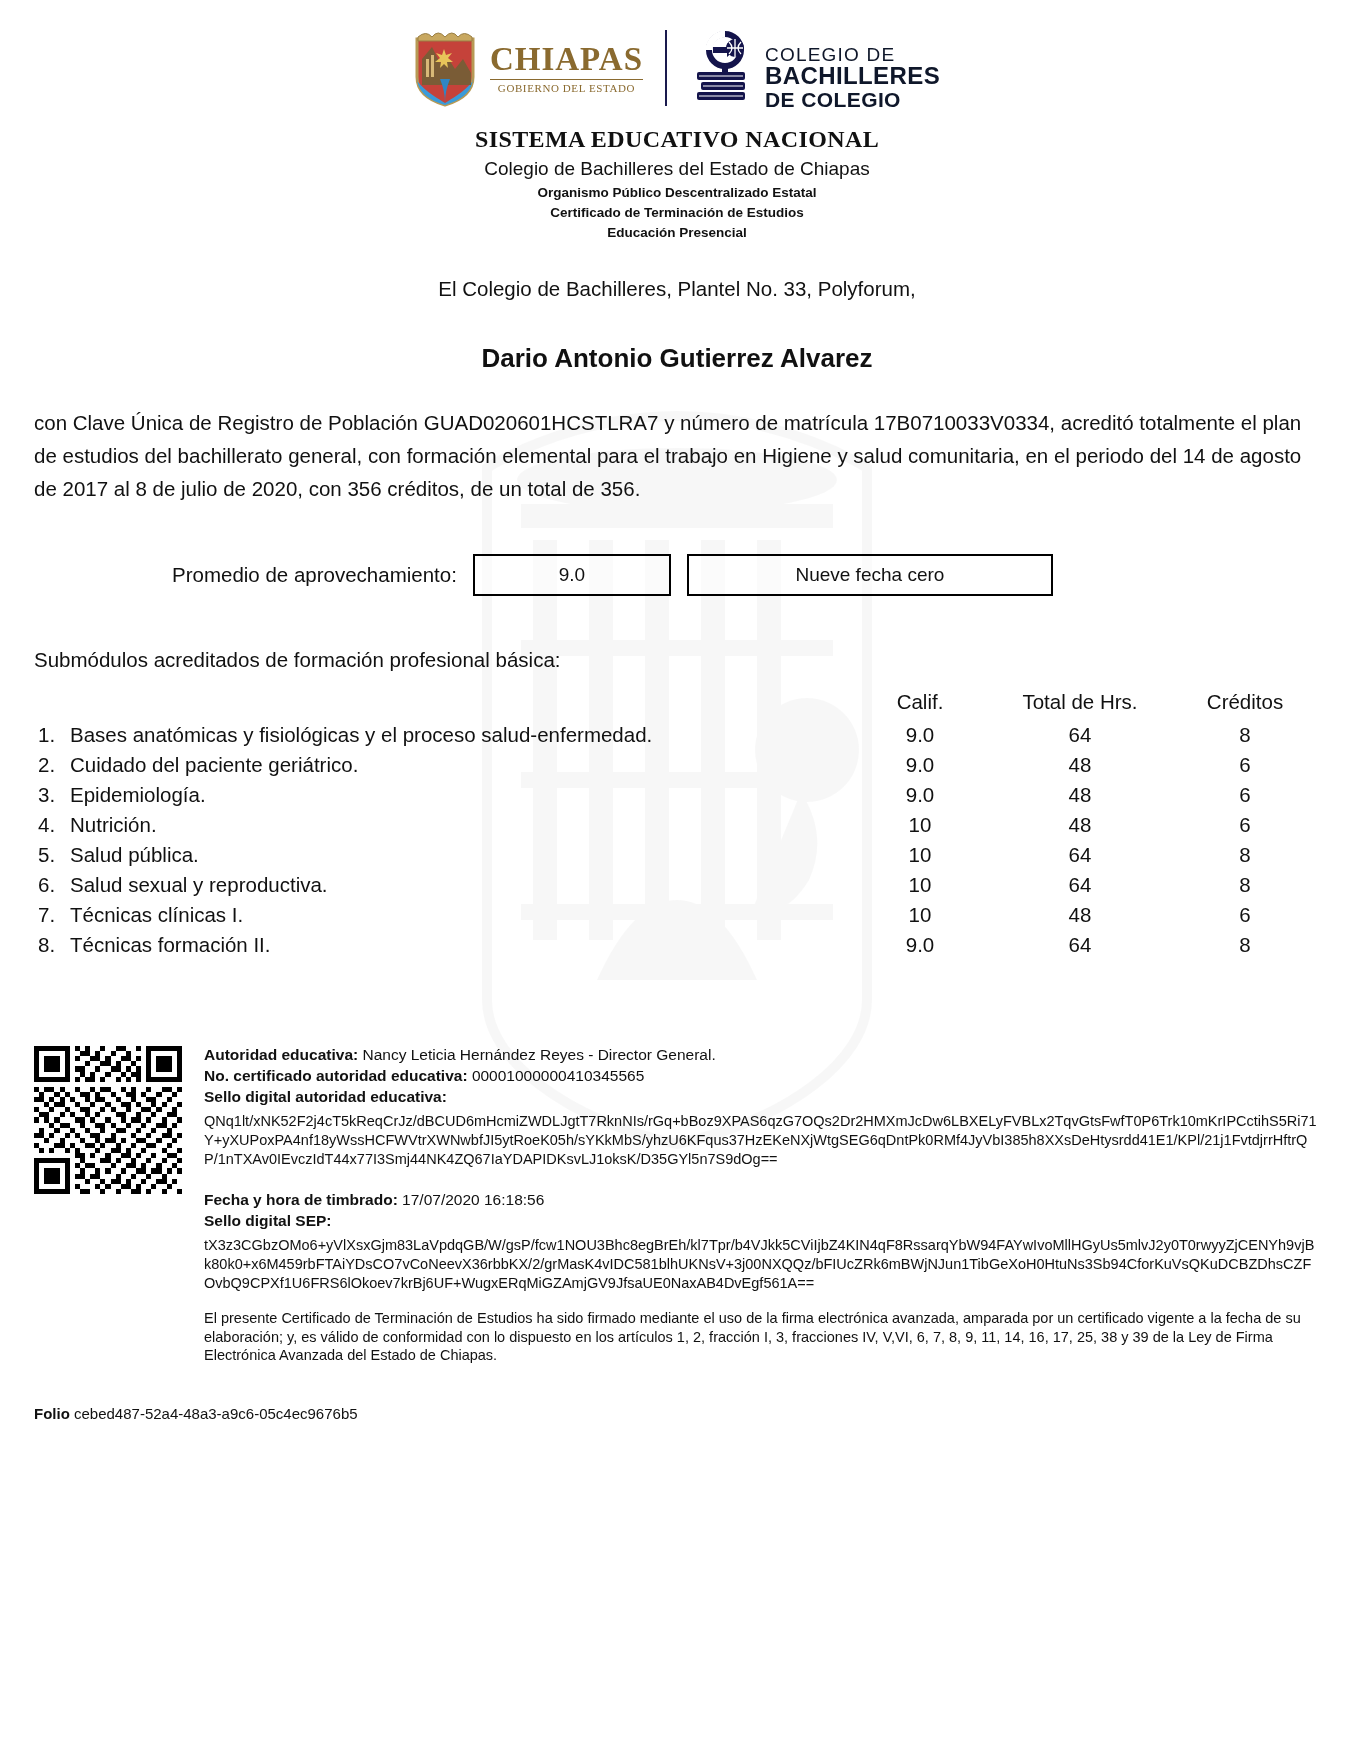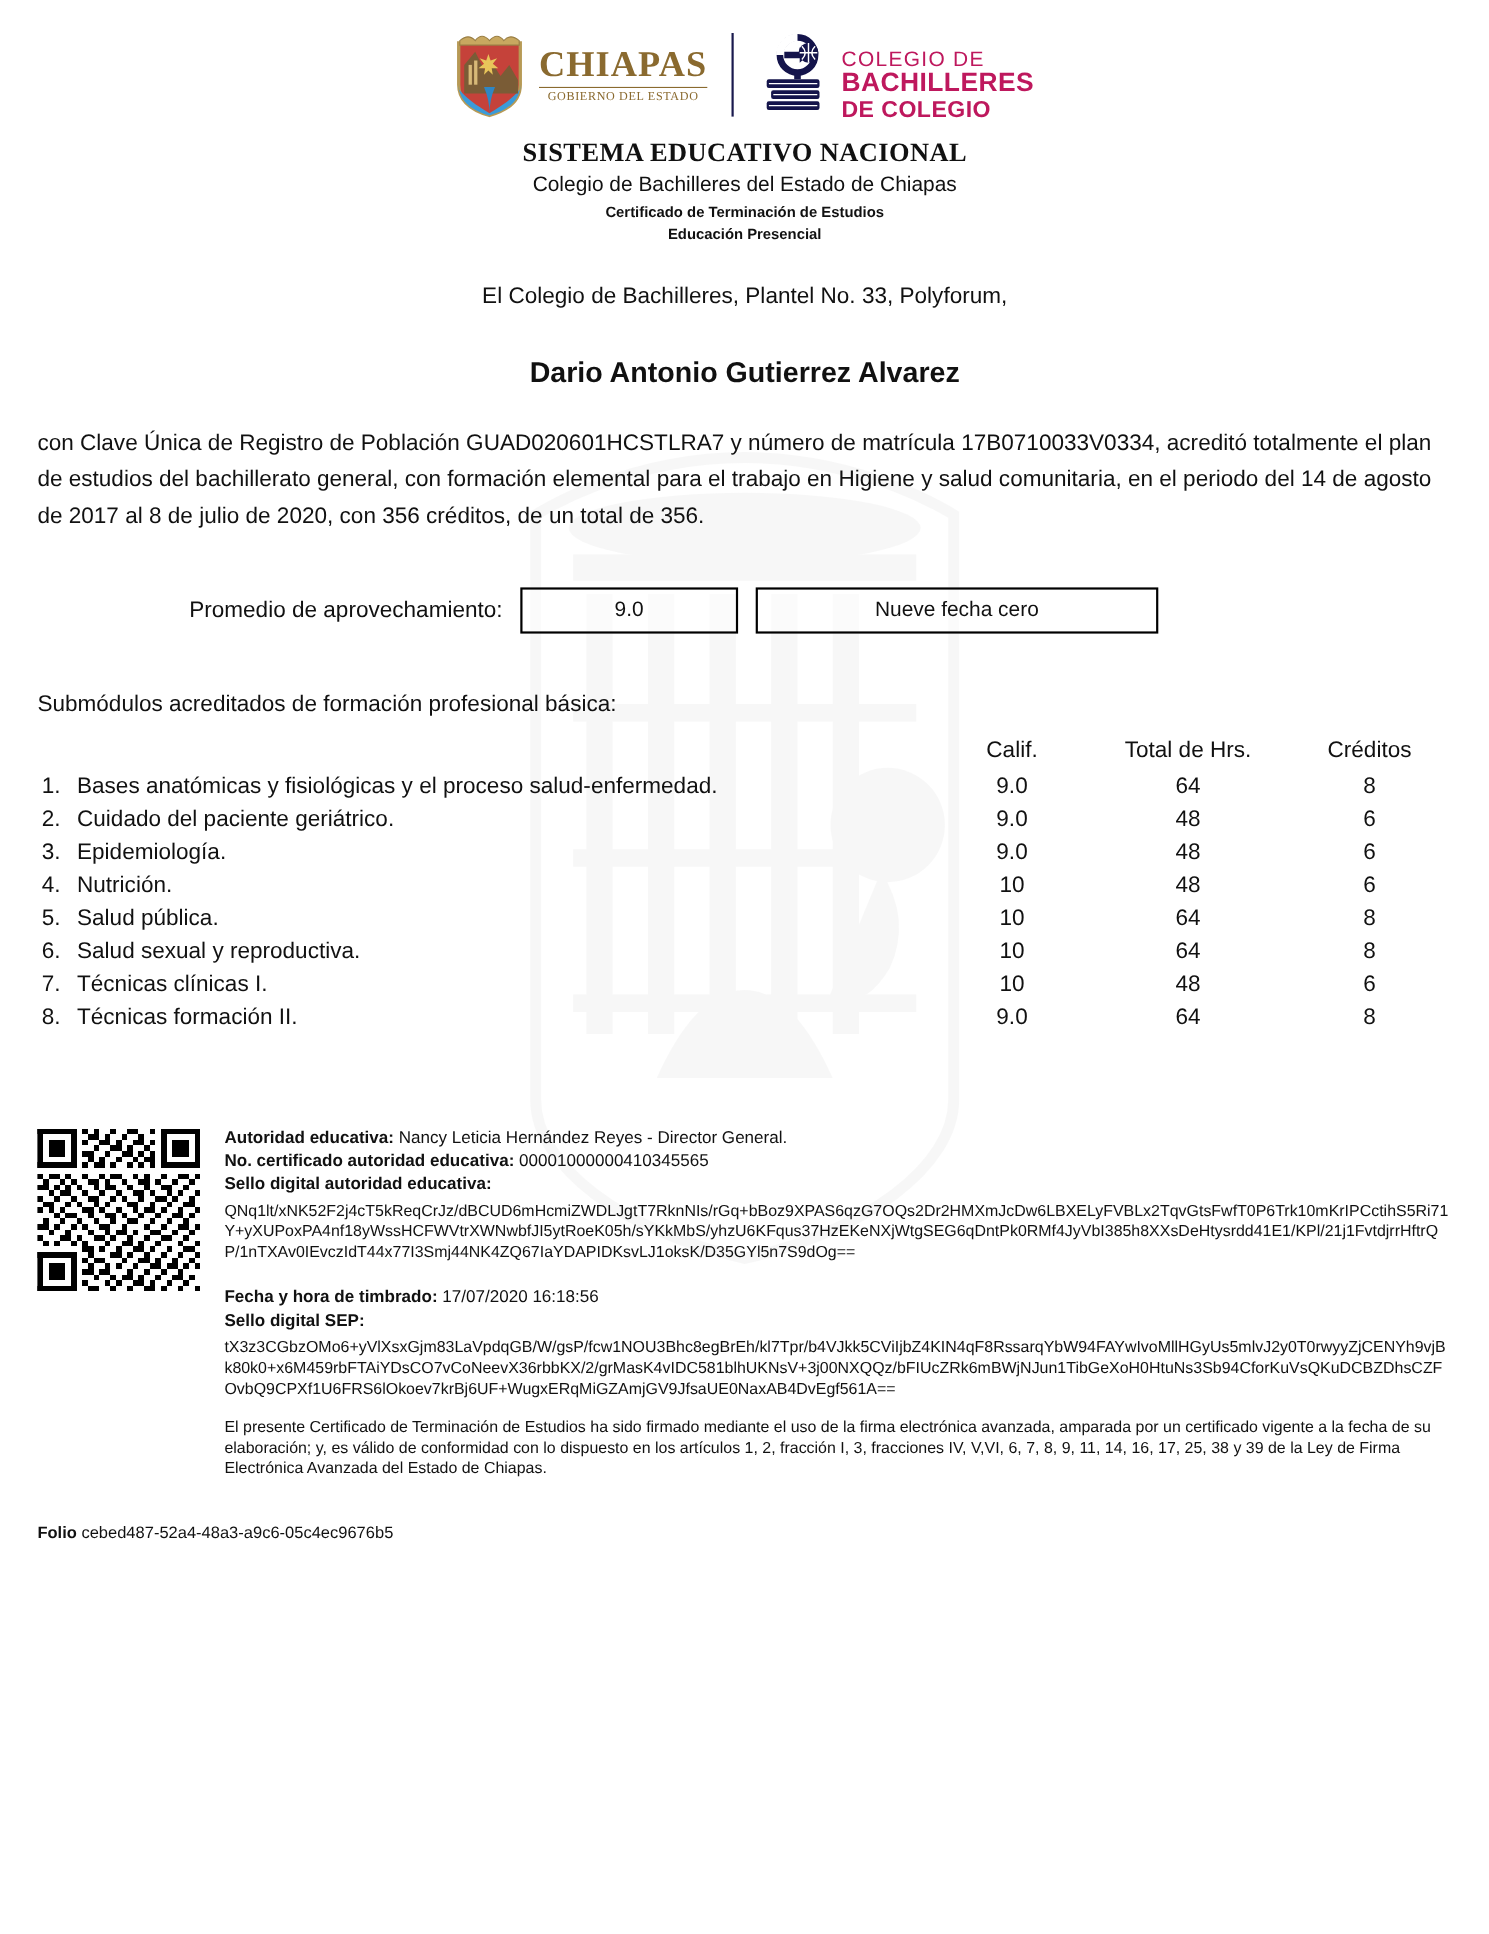--- a/index.html
+++ b/index.html
@@ -55,21 +55,21 @@
   .chiapas-rule { width: 100%; height: 1px; background: #8a6a2f; margin: 3px 0 2px; }
   .chiapas-sub {
     font-family: "Liberation Serif", serif;
     font-size: 11px;
     letter-spacing: 0.6px;
     color: #8a6a2f;
   }
   .logo-divider { width: 2px; height: 76px; background: #1a1a4e; }
   .logo-cobach { display: flex; align-items: center; gap: 12px; padding-left: 22px; }
   .cobach-mark { width: 64px; height: 74px; }
-  .cobach-words { line-height: 1.02; color: #be185d; margin-top: 19px; }
+  .cobach-words { line-height: 1.02; color: #0f172a; margin-top: 19px; }
   .cobach-l1 { font-size: 19px; letter-spacing: 1.2px; }
   .cobach-l2 { font-size: 24px; font-weight: bold; letter-spacing: 0.4px; }
   .cobach-l3 { font-size: 21px; font-weight: bold; letter-spacing: 0.4px; }
 
   
   .sen-title {
     text-align: center;
     font-family: "Liberation Serif", serif;
     font-weight: bold;
     font-size: 24px;
@@ -225,20 +225,21 @@
       <div class="cobach-words">
         <div class="cobach-l1">COLEGIO DE</div>
         <div class="cobach-l2">BACHILLERES</div>
         <div class="cobach-l3">DE COLEGIO</div>
       </div>
     </div>
   </div>
 
   <div class="sen-title">SISTEMA EDUCATIVO NACIONAL</div>
   <div class="school-line">Colegio de Bachilleres del Estado de Chiapas</div>
+  <div class="small-line">Organismo Público Descentralizado Estatal</div>
   <div class="small-line">Certificado de Terminación de Estudios</div>
   <div class="small-line">Educación Presencial</div>
 
   <div class="intro">El Colegio de Bachilleres, Plantel  No. 33,  Polyforum,</div>
 
   <div class="student-name">Dario Antonio Gutierrez Alvarez</div>
 
   <div class="para">con Clave Única de Registro de Población GUAD020601HCSTLRA7 y número de matrícula 17B0710033V0334, acreditó totalmente el plan de estudios del bachillerato general, con formación elemental para el trabajo en Higiene y salud comunitaria, en el periodo del 14 de agosto de 2017 al 8 de julio de 2020, con 356 créditos, de un total de 356.</div>
 
   <div class="promedio-row">

